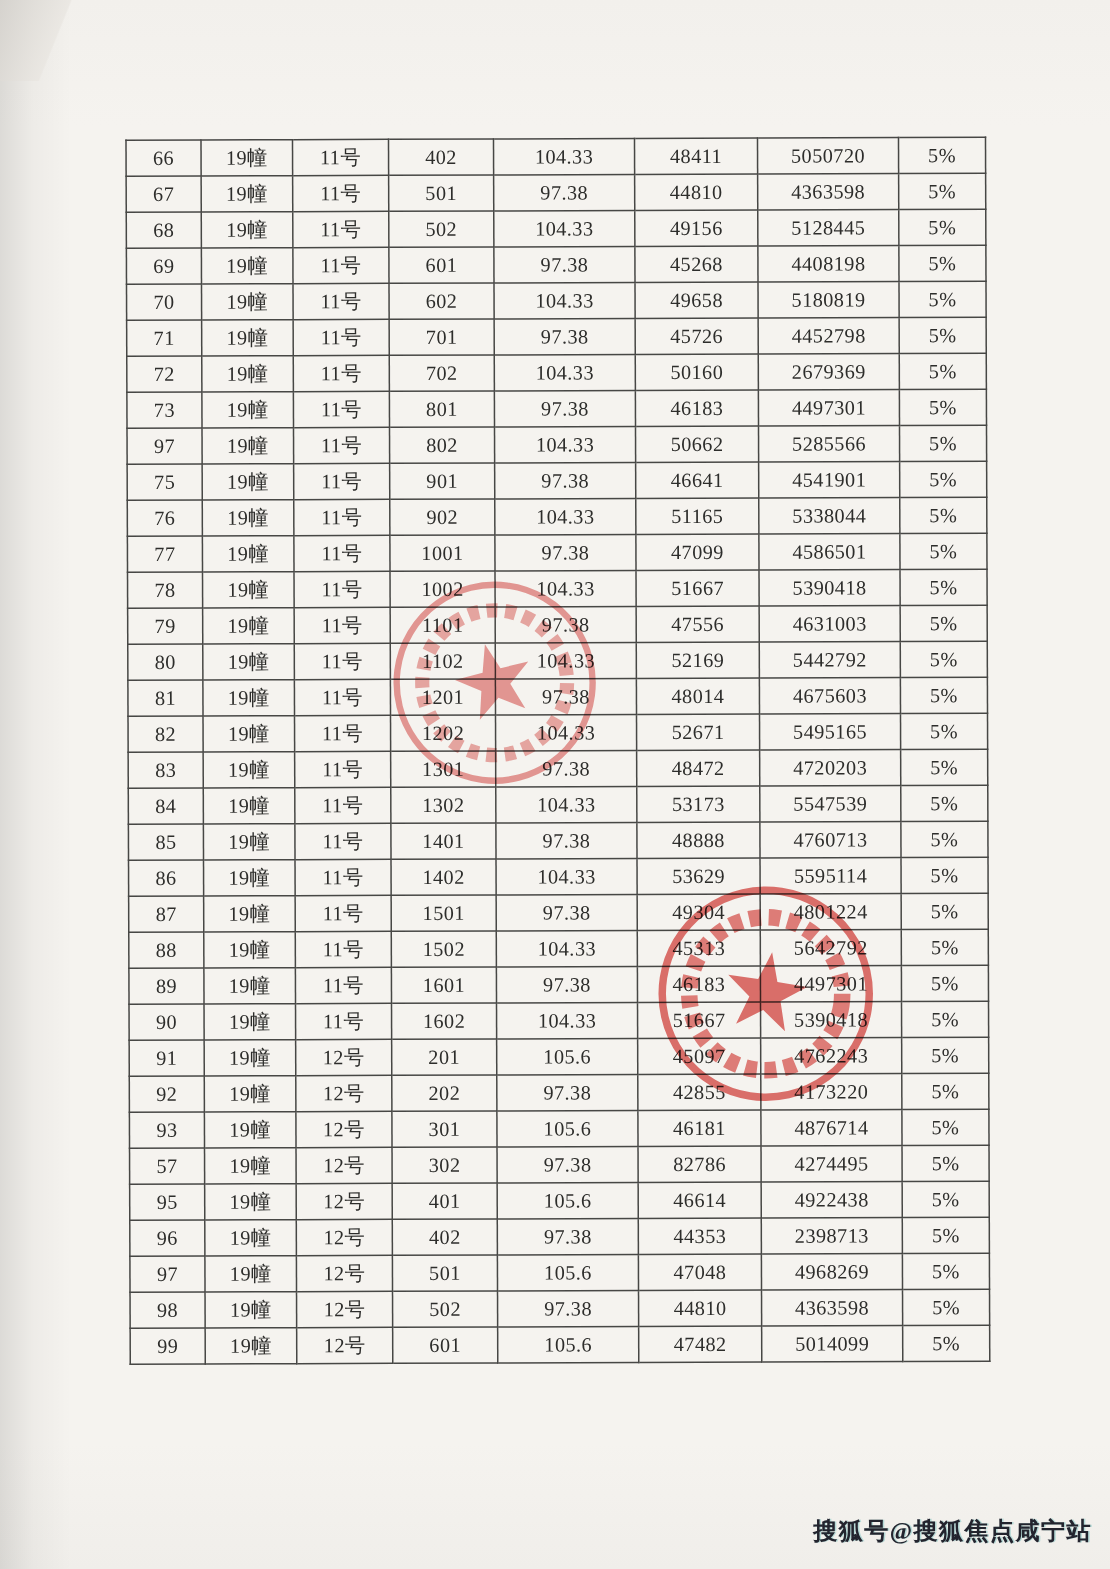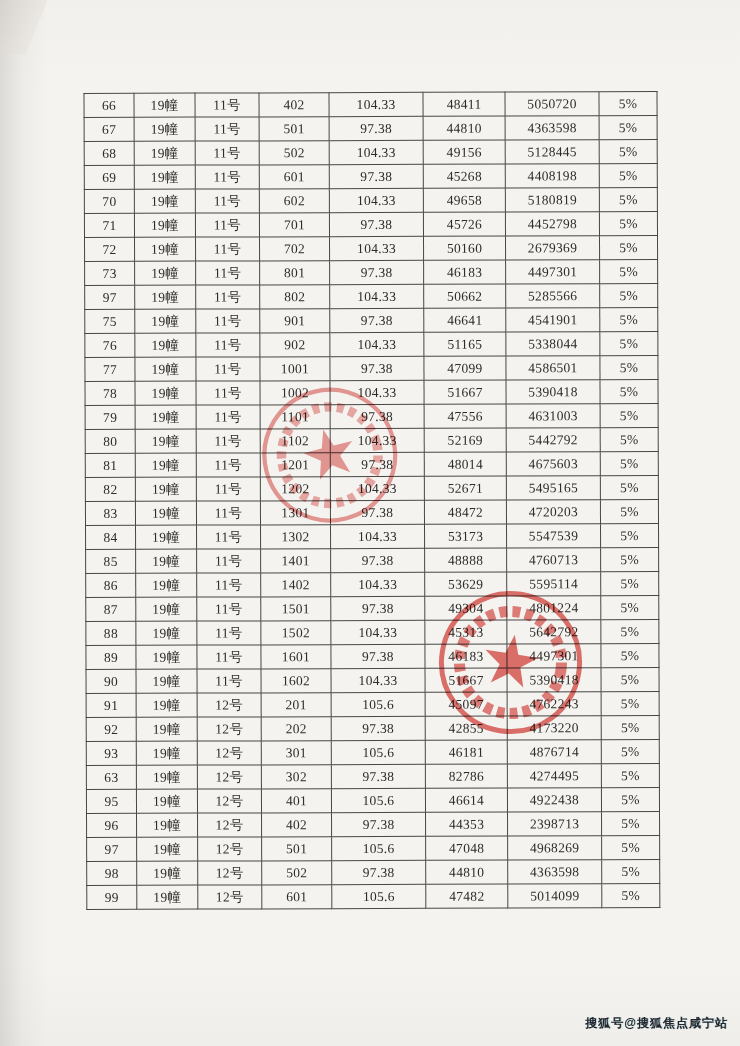--- a/index.html
+++ b/index.html
@@ -66,23 +66,23 @@
   .stamp-1 { left: 259px; top: 384px; width: 142px; height: 142px; opacity: 0.52; transform: rotate(-14deg); }
   .stamp-2 { left: 435px; top: 588px; width: 150px; height: 150px; opacity: 0.74; transform: rotate(9deg); }
 
   .seal-stroke { stroke: var(--seal-color, #cf3f3a); fill: none; }
   .seal-fill   { fill: var(--seal-color, #cf3f3a); }
 
   .watermark {
     position: absolute;
     right: 12px;
     bottom: 14px;
-    font-family: Liberation Sans, sans-serif;
+    font-family: Liberation Serif, serif;
     font-weight: 700;
-    font-size: 12px;
+    font-size: 16px;
     letter-spacing: 1px;
     color: var(--watermark-color, #23242e);
     text-shadow: 1px 0 0 rgba(0, 150, 150, 0.25);
   }
 </style>
 </head>
 <body>
 
 <div class="corner-fold"></div>
 
@@ -374,21 +374,21 @@
           <td>93</td>
           <td>19幢</td>
           <td>12号</td>
           <td>301</td>
           <td>105.6</td>
           <td>46181</td>
           <td>4876714</td>
           <td>5%</td>
         </tr>
         <tr>
-          <td>63</td>
+          <td>57</td>
           <td>19幢</td>
           <td>12号</td>
           <td>302</td>
           <td>97.38</td>
           <td>82786</td>
           <td>4274495</td>
           <td>5%</td>
         </tr>
         <tr>
           <td>95</td>

